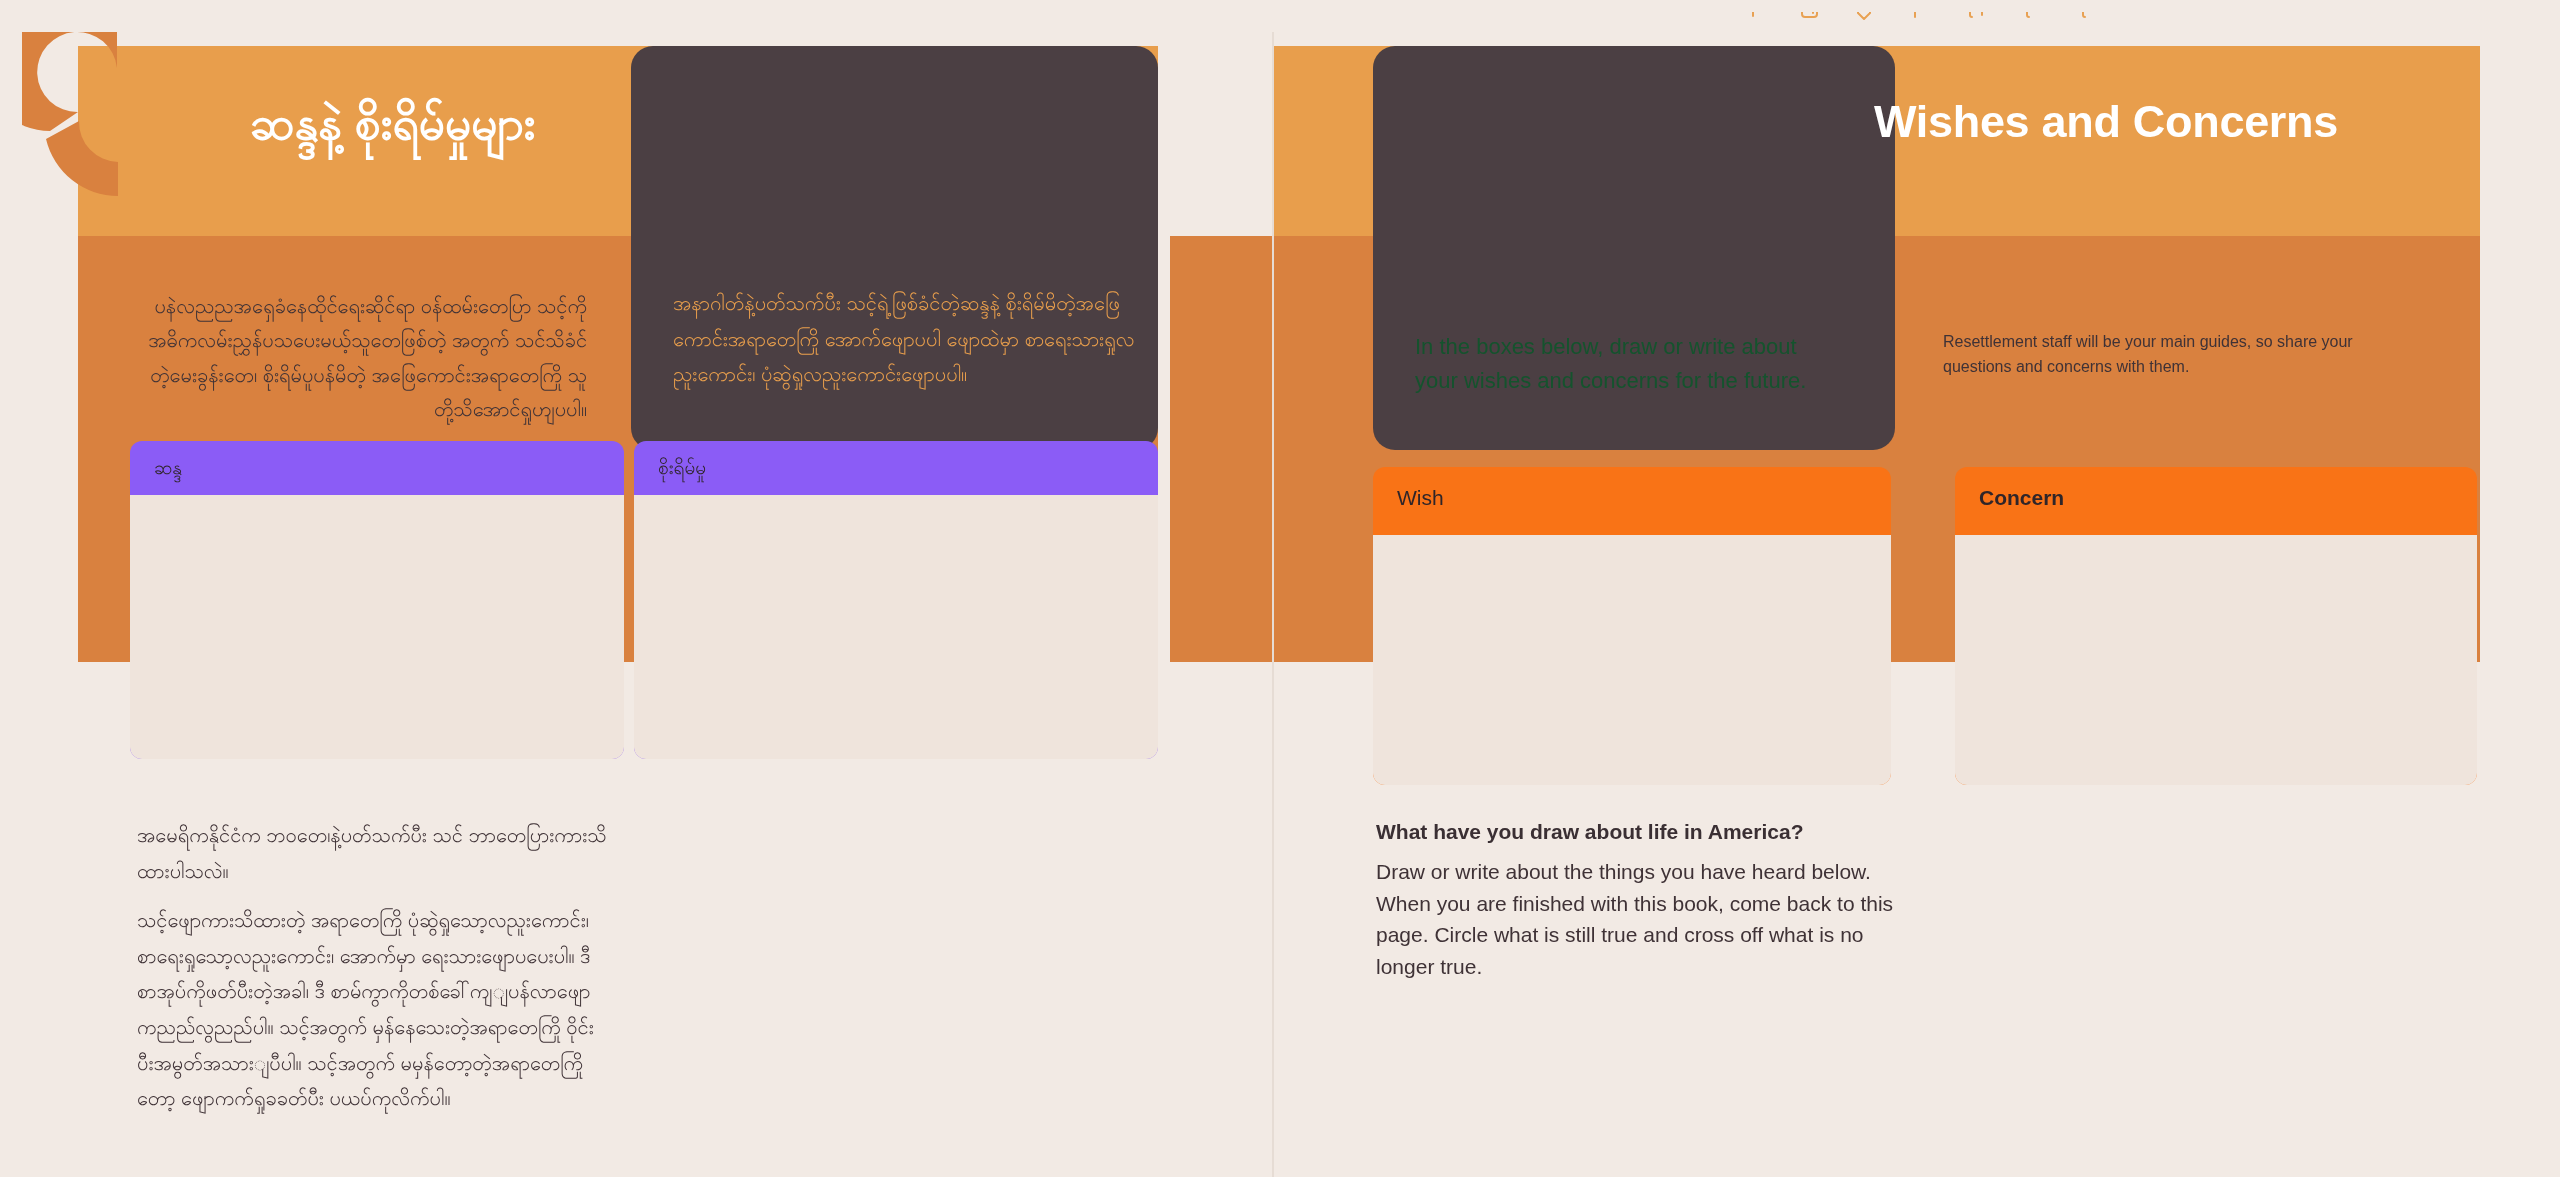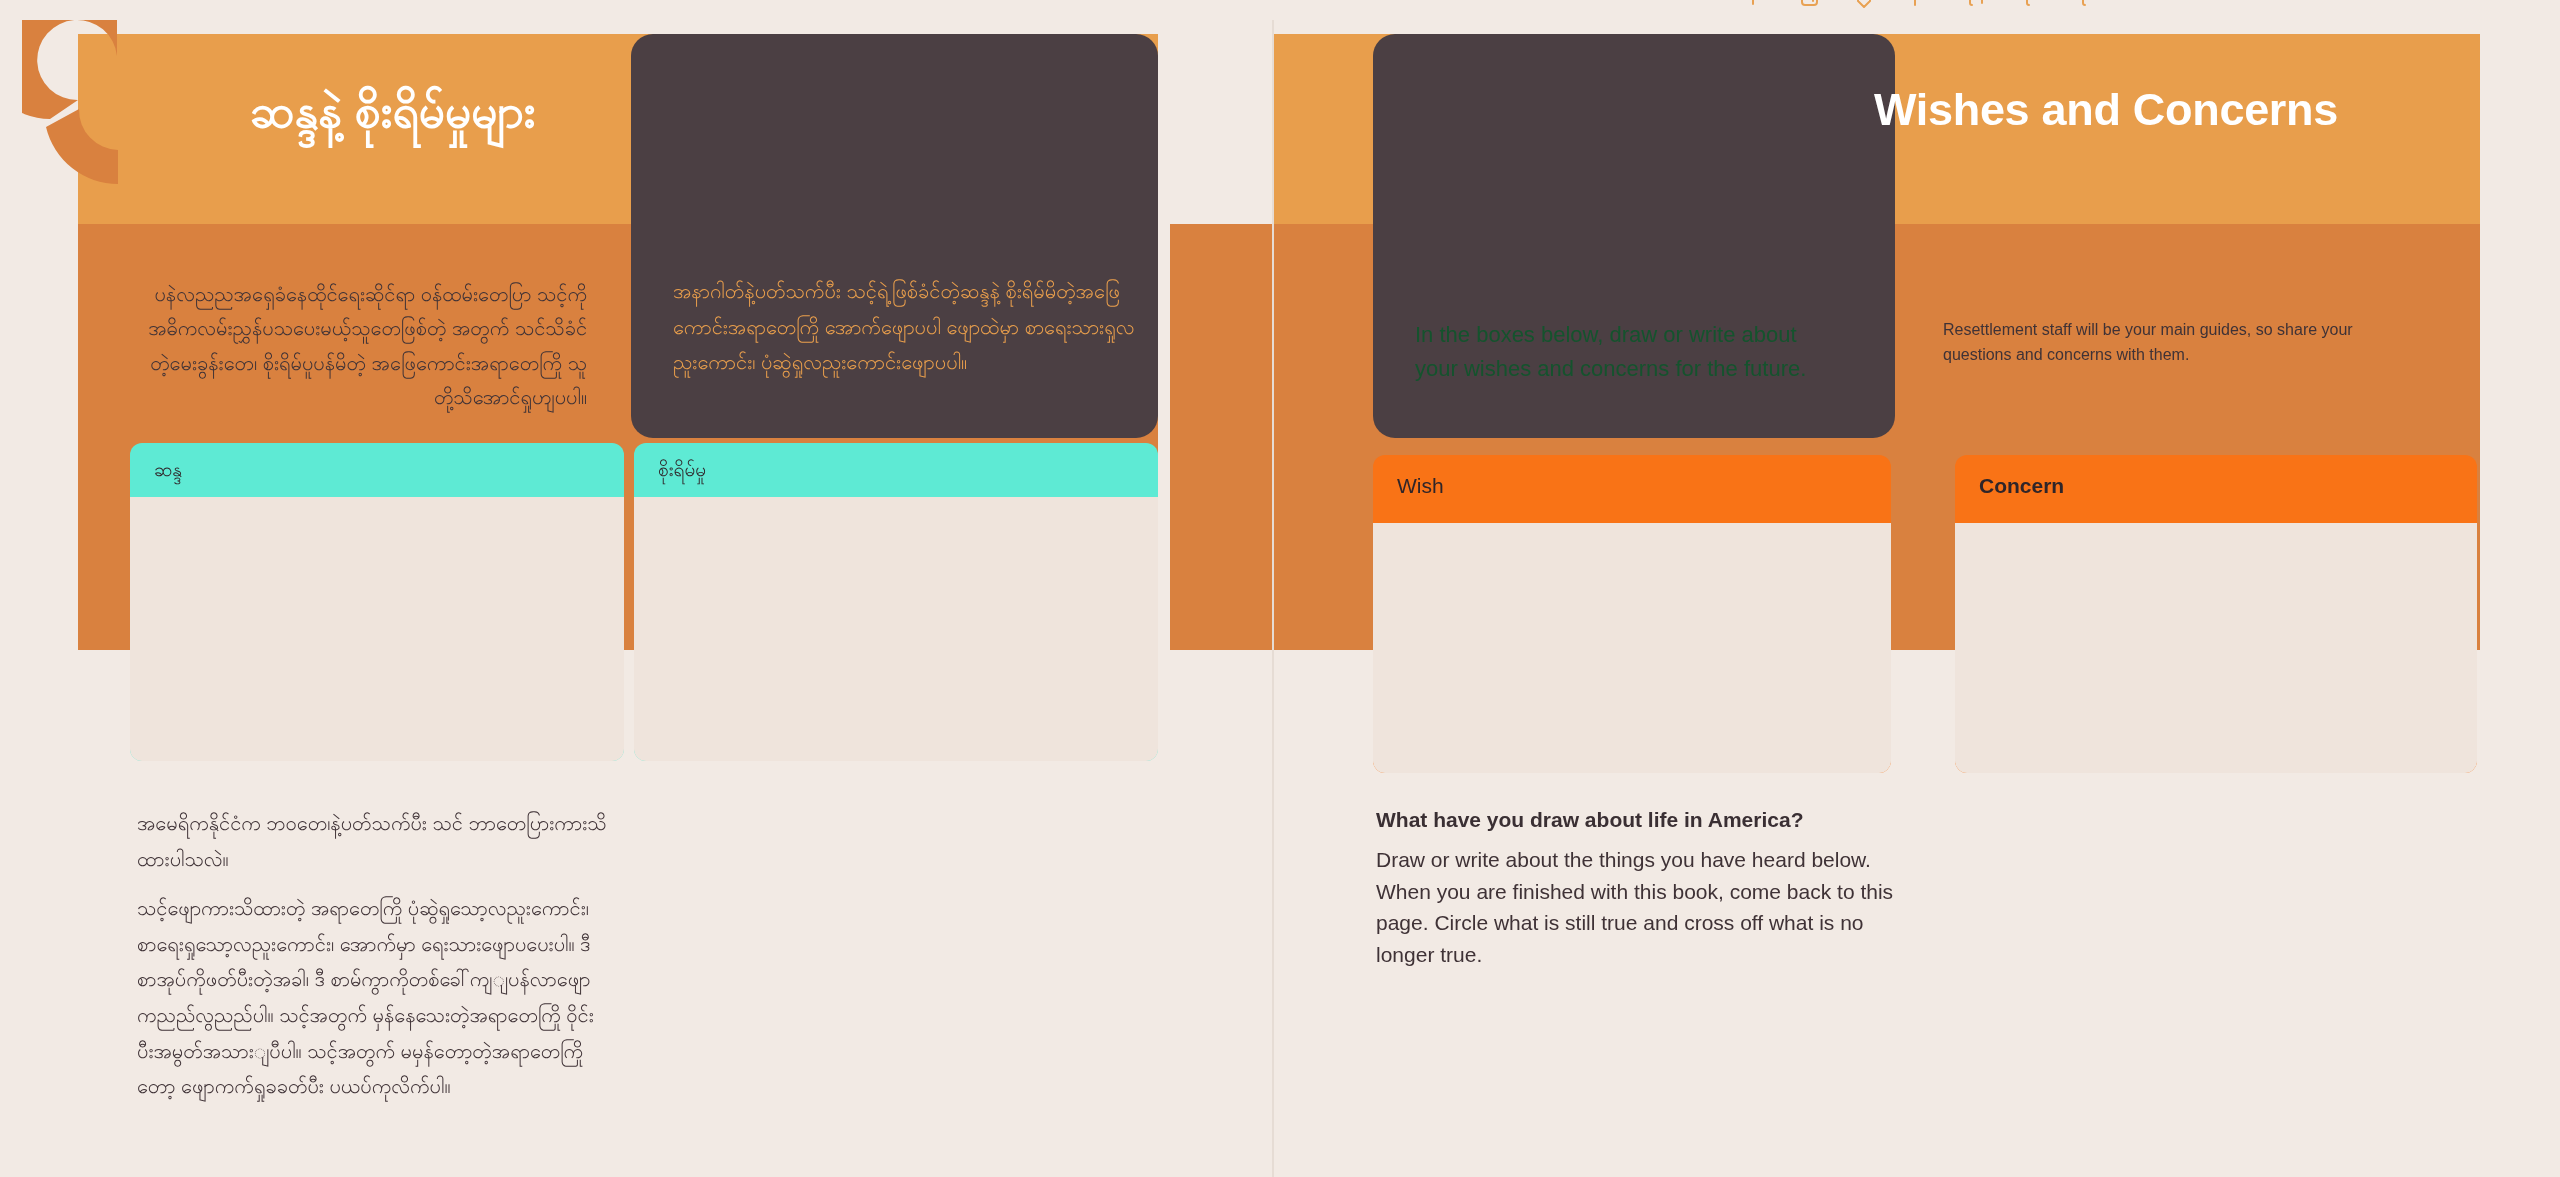--- a/index.html
+++ b/index.html
@@ -3,21 +3,21 @@
 <meta charset="utf-8">
 <style>
   html,body{margin:0;padding:0;}
   body{
     width:2560px;height:1177px;
     background:#F2EAE4;
     font-family:"Liberation Sans", sans-serif;
     overflow:hidden;
     position:relative;
   }
-  .page{position:absolute;inset:0;}
+  .page{position:absolute;inset:0;margin-top:12px;}
 
   
   .toolbar{
     position:absolute;left:0;top:0;width:2560px;height:20px;
     background:#F2EAE4;overflow:hidden;z-index:40;
   }
   .toolbar-icons{
     position:absolute;right:460px;top:-14px;
     display:flex;gap:34px;align-items:flex-end;
   }
@@ -54,22 +54,22 @@
   .l-darkcard{
     position:absolute;left:631px;top:34px;width:527px;height:404px;
     background:#4B3F43;border-radius:22px;z-index:5;
   }
   .l-darkcard-text{
     position:absolute;left:673px;top:274px;width:480px;
     color:#E89E4C;font-size:20px;line-height:1.78;z-index:6;
   }
 
   .l-box{
-    position:absolute;top:443px;height:318px;z-index:6;
-    background:#5eead4;border-radius:12px;
+    position:absolute;top:429px;height:318px;z-index:6;
+    background:#8b5cf6;border-radius:12px;
   }
   .l-box .boxlabel{
     position:absolute;left:24px;top:16px;
     color:#2F2529;font-size:19px;line-height:1.2;
   }
   .l-box .boxfill{
     position:absolute;left:0;right:0;top:54px;bottom:0;
     background:#EFE4DC;border-radius:0 0 12px 12px;
   }
   #lbox1{left:130px;width:494px;}

